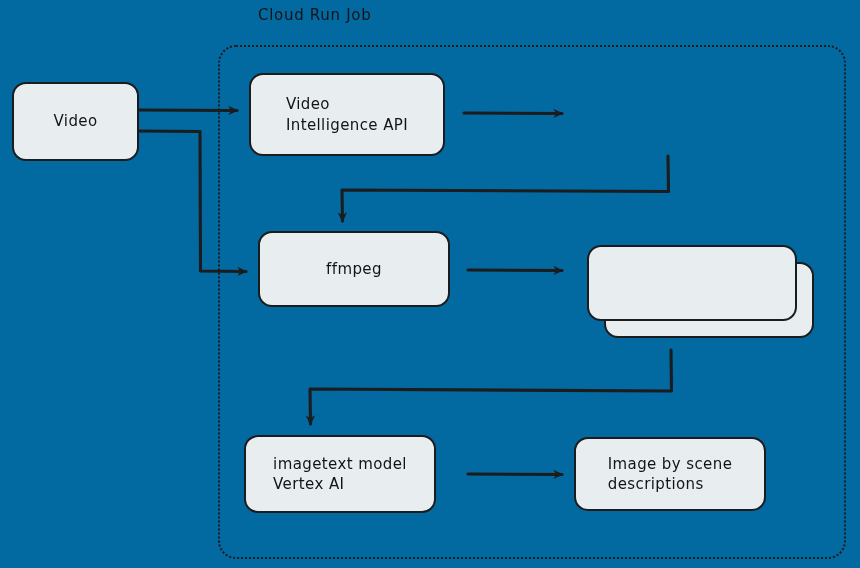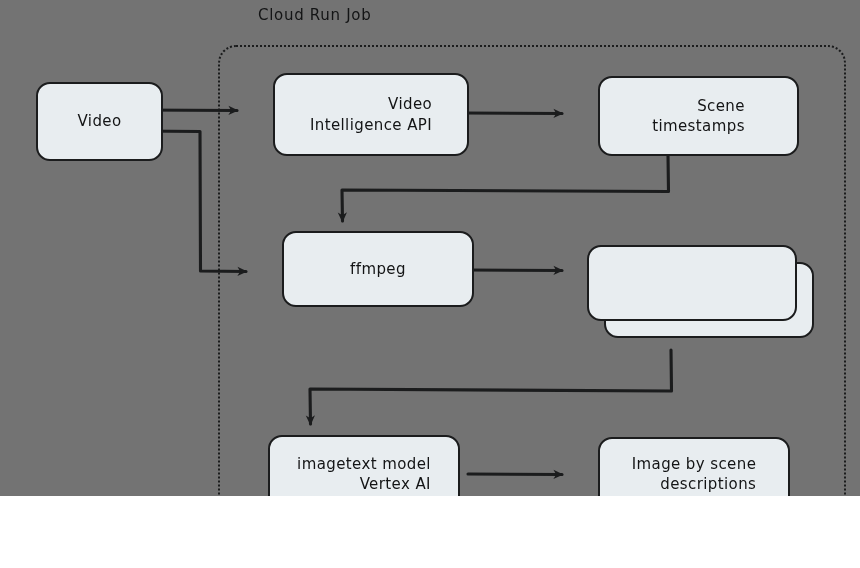--- a/index.html
+++ b/index.html
@@ -3,49 +3,48 @@
 <meta charset="utf-8">
 <style>
   html, body {
     margin: 0;
     padding: 0;
     background: #ffffff;
   }
   #canvas {
     position: relative;
     width: 860px;
-    height: 496px;
-    background: #737373;
+    height: 568px;
+    background: #0369a1;
     overflow: hidden;
     font-family: "DejaVu Sans", sans-serif;
   }
   #svg-layer {
     position: absolute;
     left: 0;
     top: 0;
     width: 860px;
     height: 568px;
   }
   .node {
     position: absolute;
     box-sizing: border-box;
     background: #e8edf0;
     border: 2.6px solid #1b1c1d;
     border-radius: 14px;
     display: flex;
     align-items: center;
     justify-content: center;
-    text-align: right;
+    text-align: left;
     color: #131415;
     font-family: "DejaVu Sans", sans-serif;
     font-size: 15px;
     line-height: 1.35;
     letter-spacing: 0.4px;
     z-index: 3;
-    margin-left: 24px;
   }
   .node-label {
     display: block;
     white-space: pre-line;
     padding: 0 8px;
   }
   .stack-card {
     position: absolute;
     box-sizing: border-box;
     background: #e8edf0;
@@ -107,24 +106,20 @@
 
   <div class="node" style="left:12px; top:82px; width:127px; height:79px;">
     <span class="node-label">Video</span>
   </div>
 
   <div class="node" style="left:249px; top:73px; width:196px; height:83px;">
     <span class="node-label">Video
 Intelligence API</span>
   </div>
 
-  <div class="node" style="left:574px; top:76px; width:201px; height:80px;">
-    <span class="node-label">Scene
-timestamps</span>
-  </div>
 
   <div class="node" style="left:258px; top:231px; width:192px; height:76px;">
     <span class="node-label">ffmpeg</span>
   </div>
 
   <div class="stack-card" style="left:604px; top:262px; width:210px; height:76px; z-index:1;"></div>
   <div class="stack-card" style="left:587px; top:245px; width:210px; height:76px; z-index:2;"></div>
 
   <div class="node" style="left:244px; top:435px; width:192px; height:78px;">
     <span class="node-label">imagetext model

